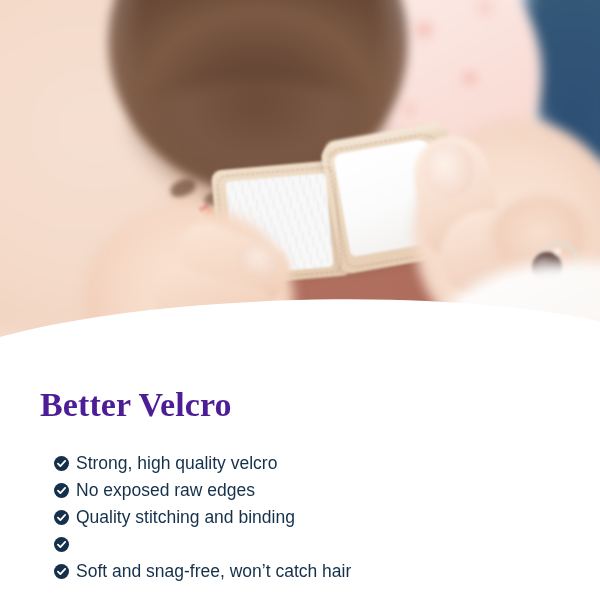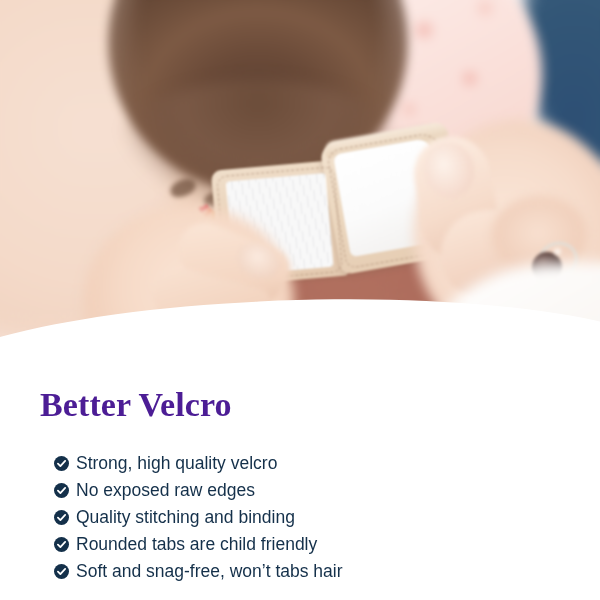--- a/index.html
+++ b/index.html
@@ -493,27 +493,26 @@
           <path d="M4.2 8.2 L6.8 10.8 L11.9 5.2" fill="none" stroke="#ffffff" stroke-width="1.9" stroke-linecap="round" stroke-linejoin="round"></path>
         </svg>
         <span class="feature-text">Quality stitching and binding</span>
       </li>
 
       <li class="feature-row">
         <svg class="check-icon" viewBox="0 0 16 16">
           <circle cx="8" cy="8" r="8" fill="#14304a"></circle>
           <path d="M4.2 8.2 L6.8 10.8 L11.9 5.2" fill="none" stroke="#ffffff" stroke-width="1.9" stroke-linecap="round" stroke-linejoin="round"></path>
         </svg>
-        <span class="feature-text">Rounded tabs are child friendly</span>
       </li>
 
       <li class="feature-row">
         <svg class="check-icon" viewBox="0 0 16 16">
           <circle cx="8" cy="8" r="8" fill="#14304a"></circle>
           <path d="M4.2 8.2 L6.8 10.8 L11.9 5.2" fill="none" stroke="#ffffff" stroke-width="1.9" stroke-linecap="round" stroke-linejoin="round"></path>
         </svg>
-        <span class="feature-text">Soft and snag-free, won’t tabs hair</span>
+        <span class="feature-text">Soft and snag-free, won’t catch hair</span>
       </li>
 
     </ul>
   </div>
 
 </div>
 
 </body></html>

